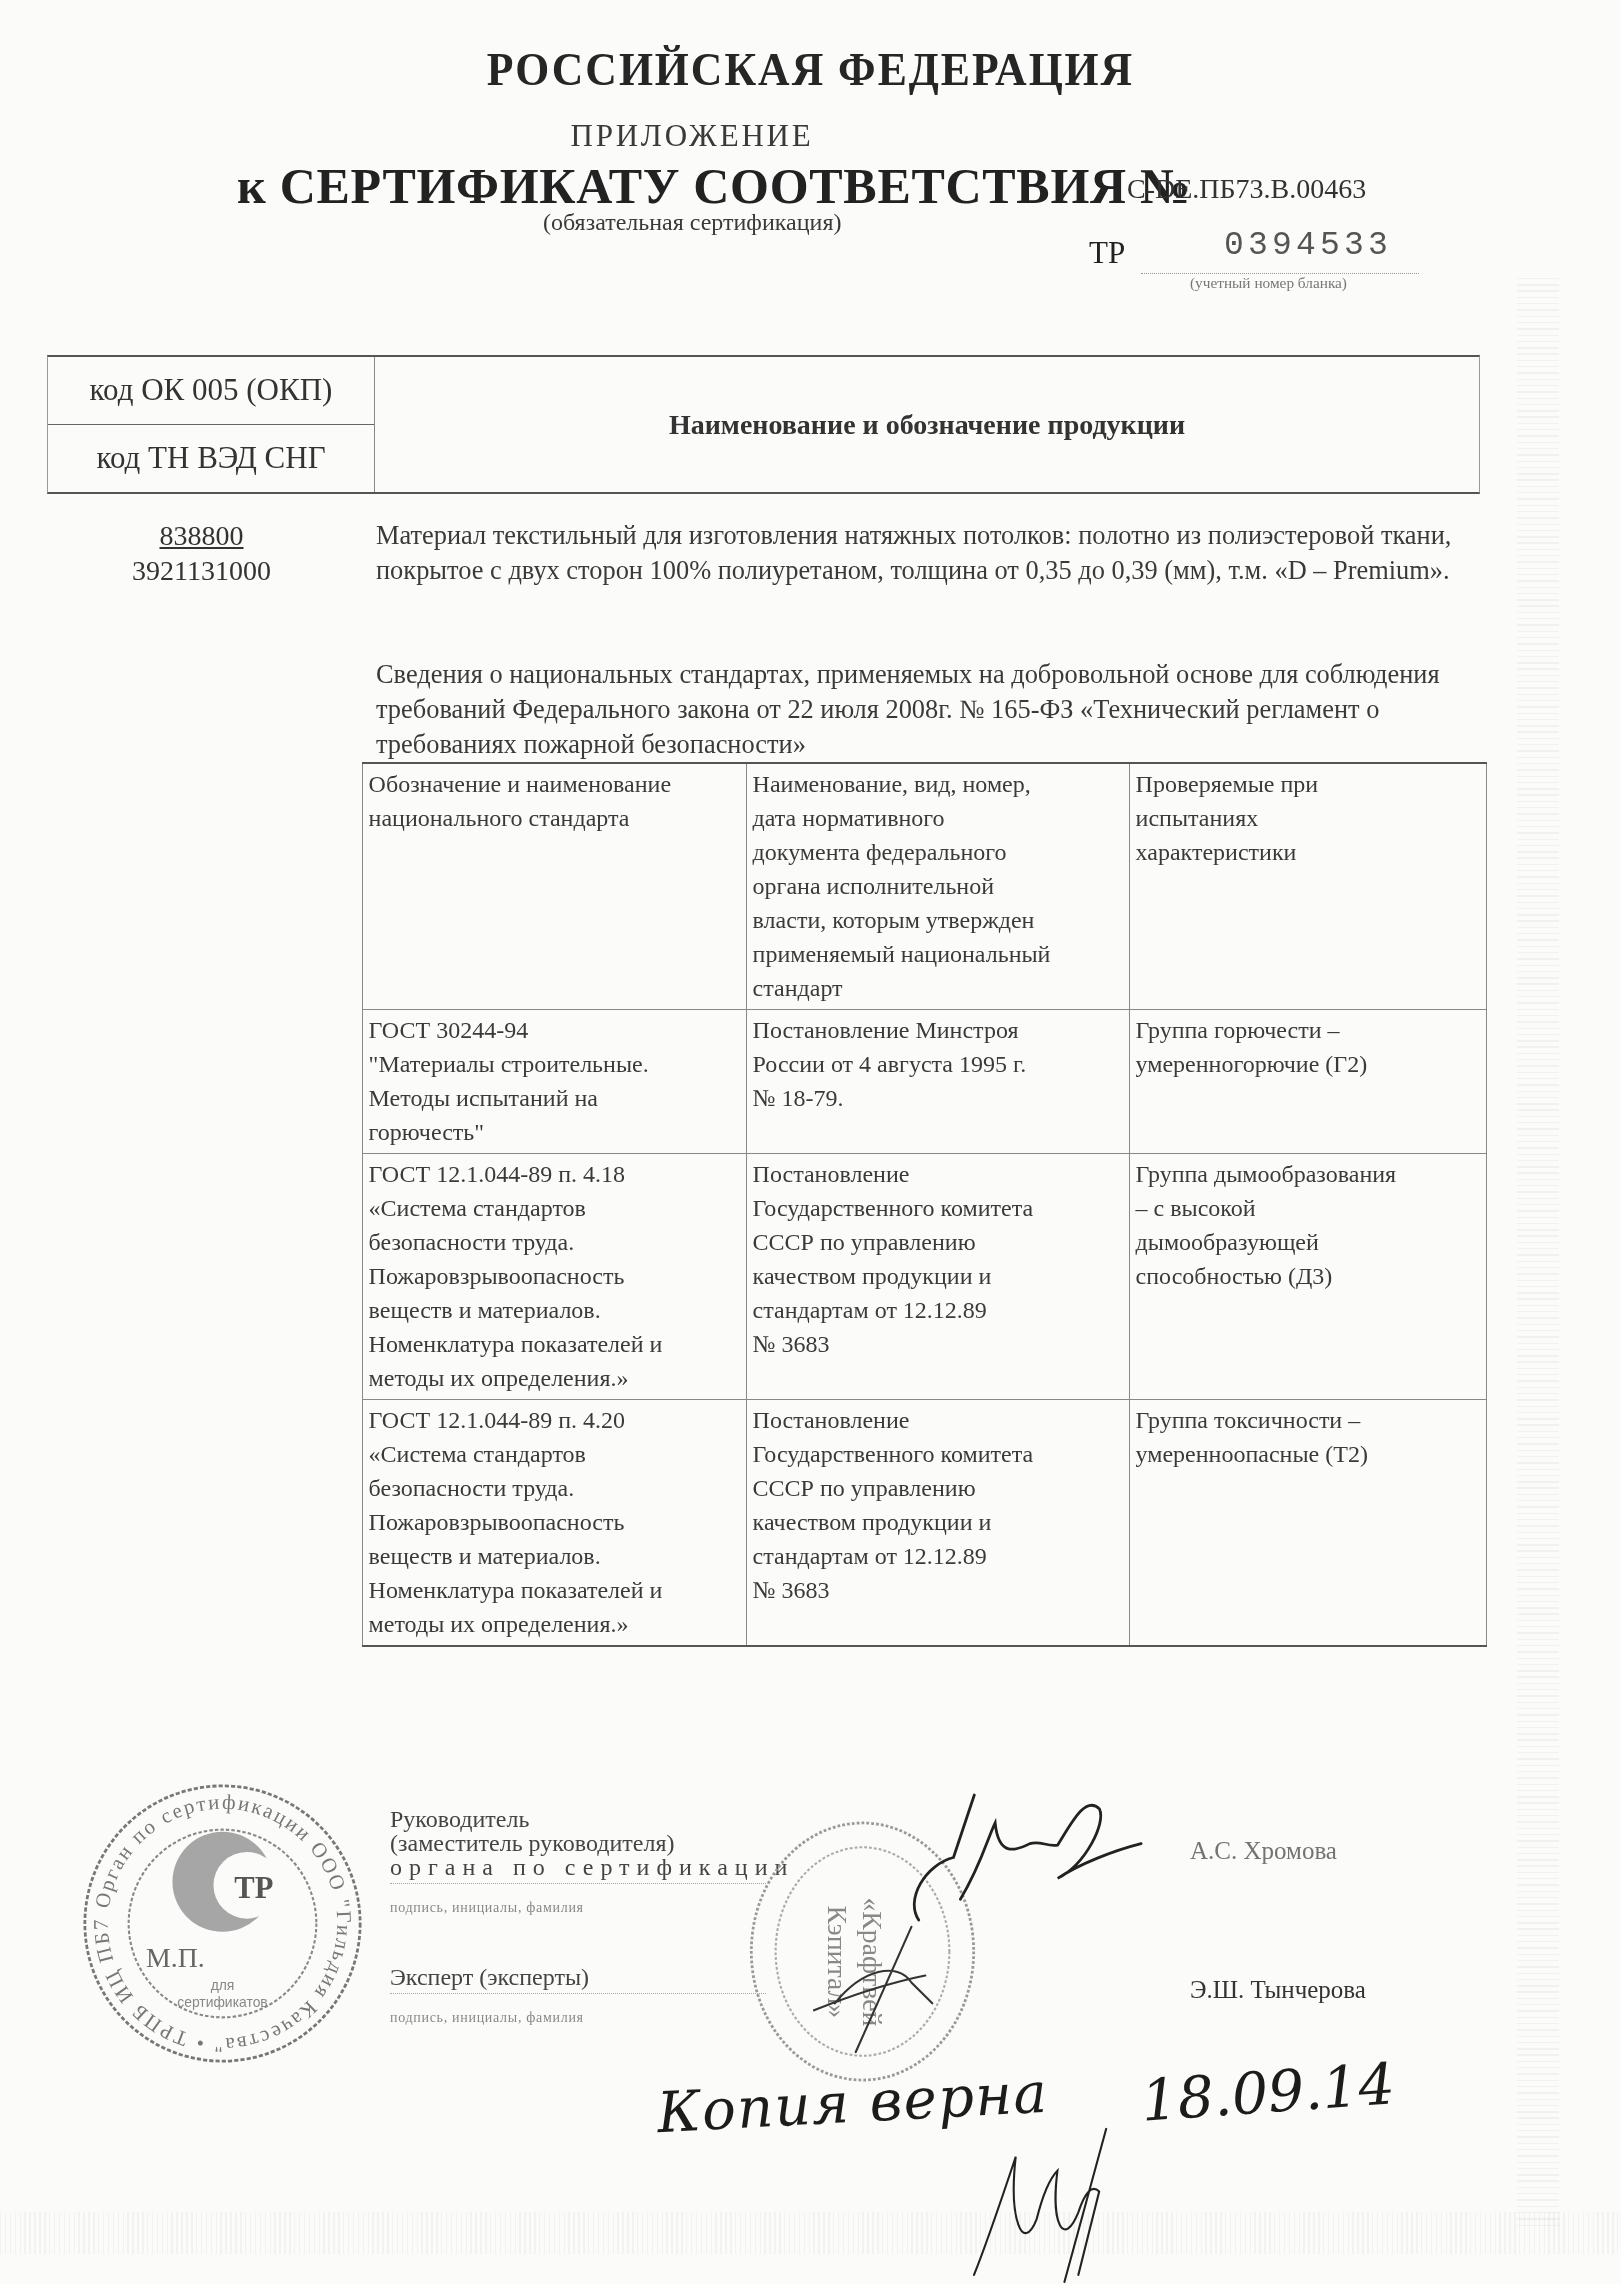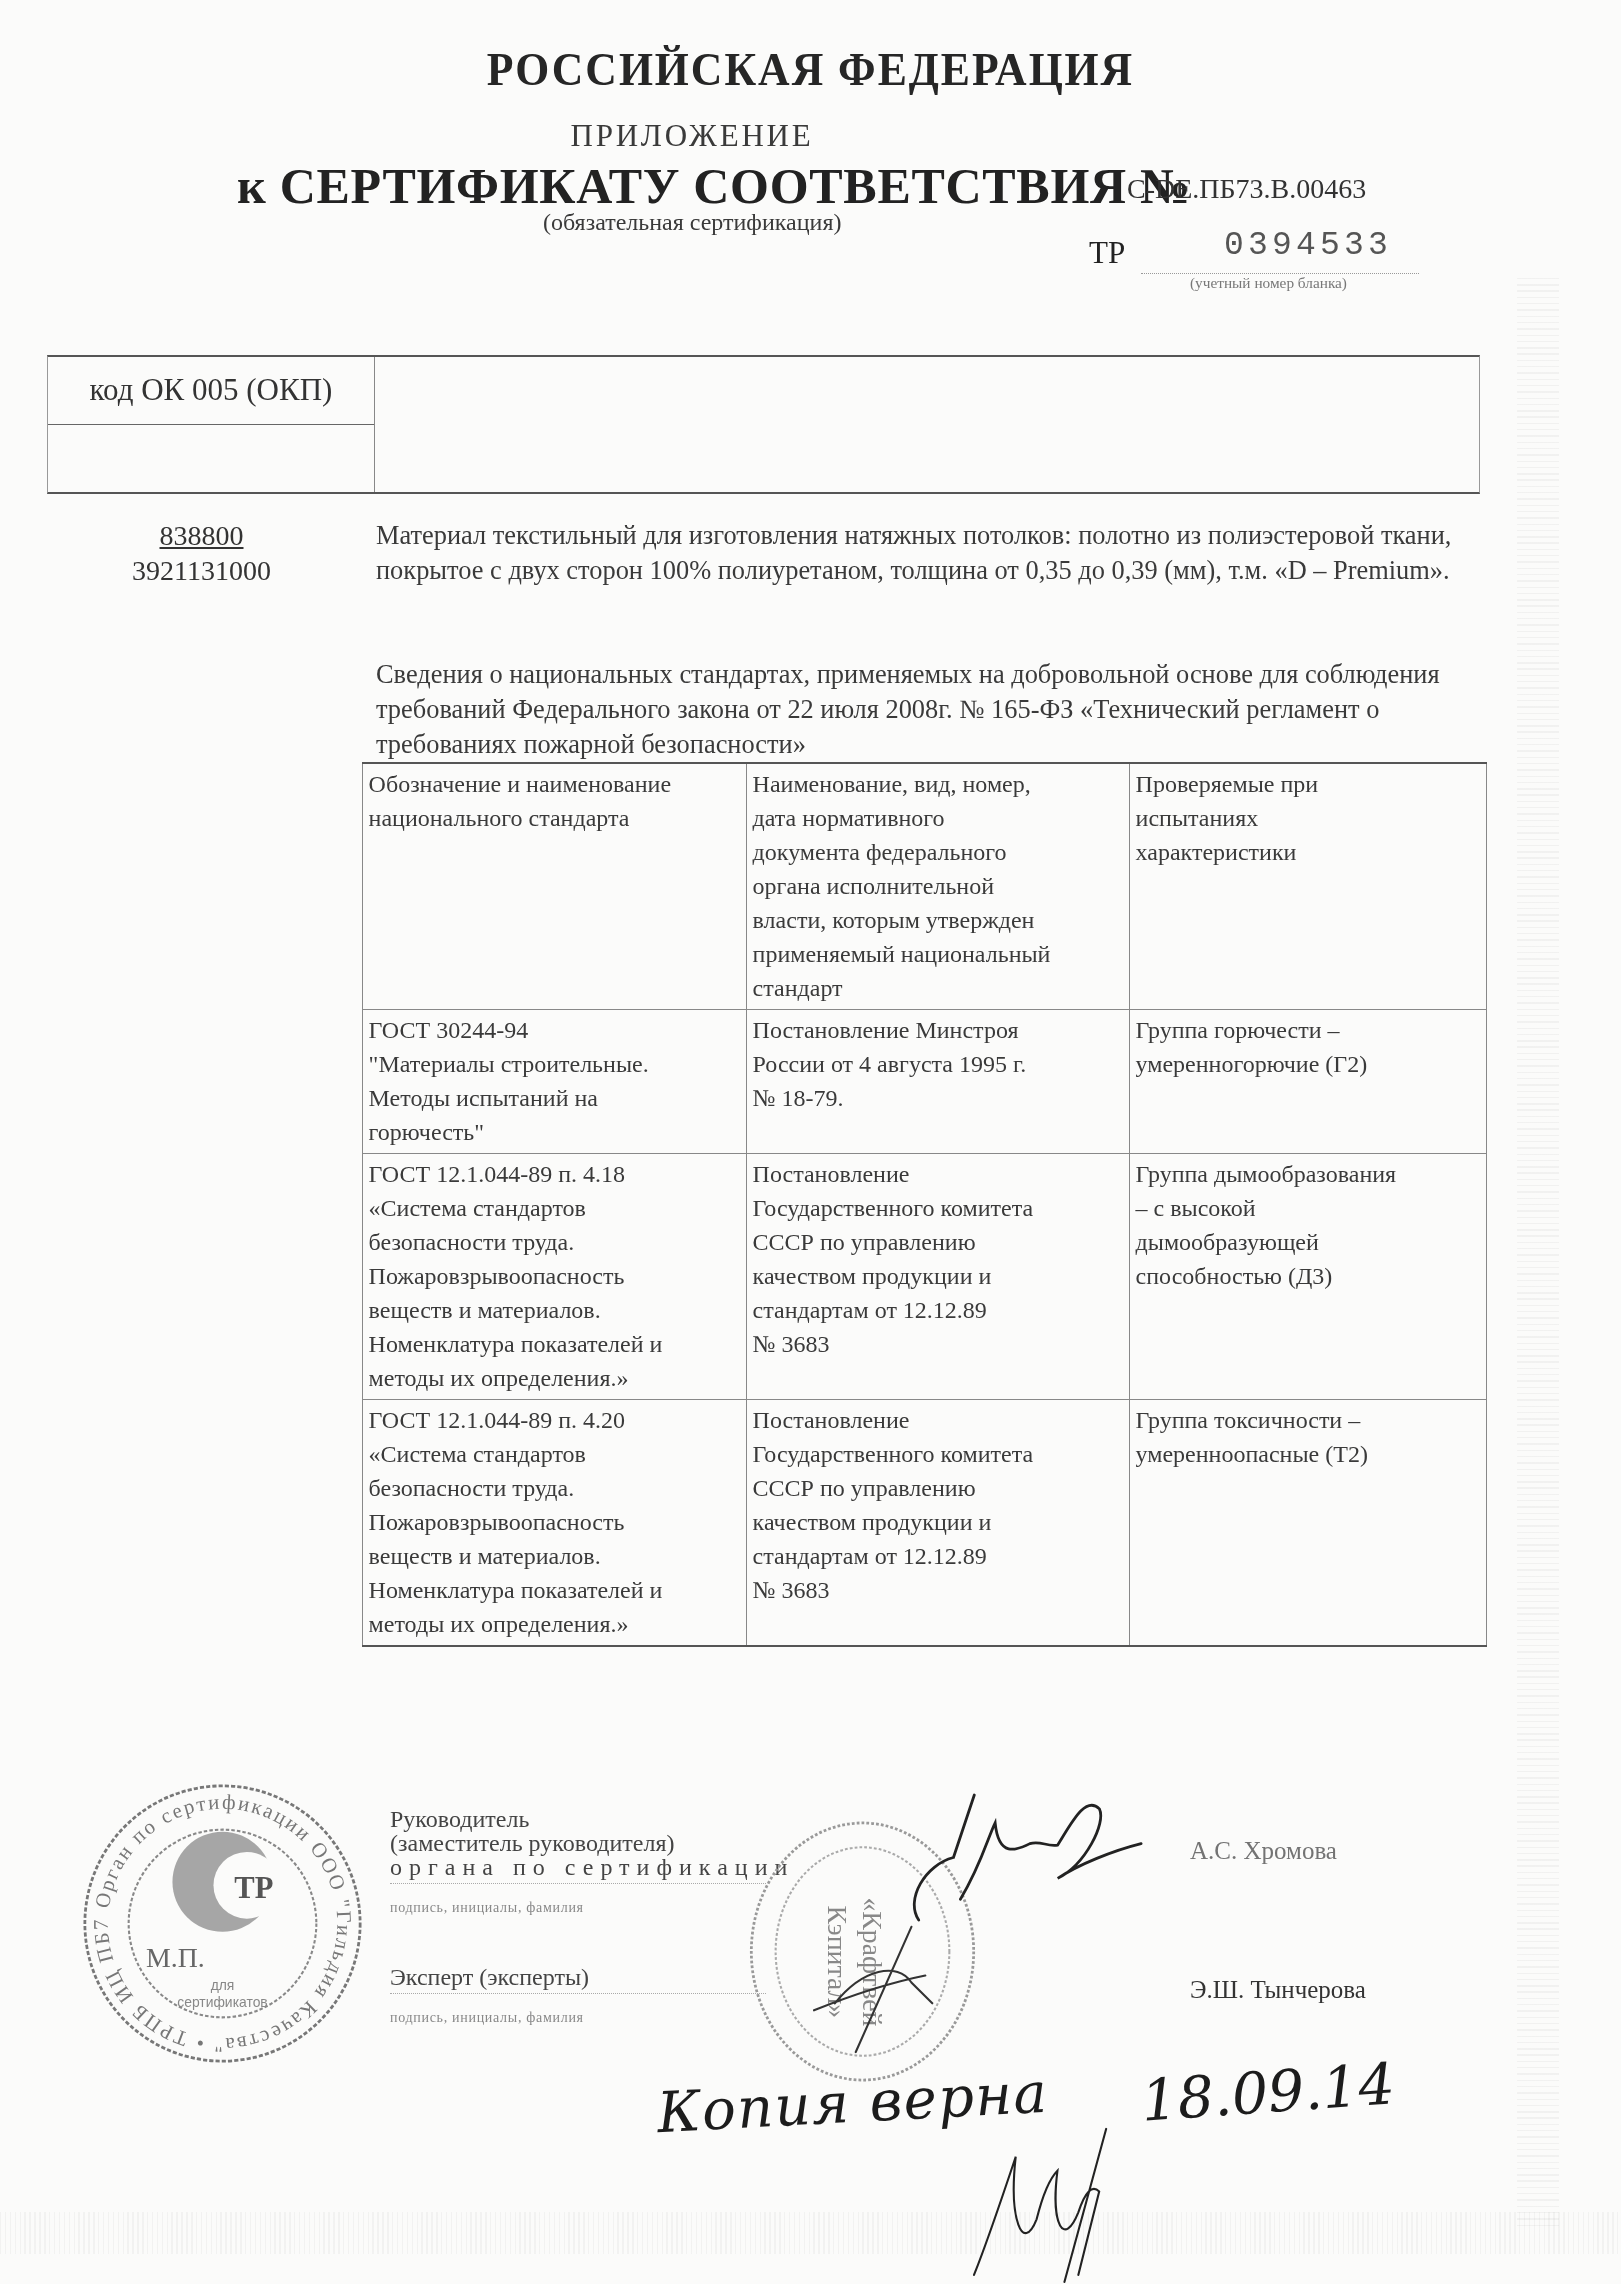--- a/index.html
+++ b/index.html
@@ -133,21 +133,23 @@
 <div class="abs cert-number">С-DE.ПБ73.В.00463</div>
 <div class="abs mandatory">(обязательная сертификация)</div>
 <div class="abs tr-label">ТР</div>
 <div class="abs tr-number">0394533</div>
 <div class="abs tr-line"></div>
 <div class="abs tr-caption">(учетный номер бланка)</div>
 
 <div class="abs hdr-table">
   <div class="hdr-left">
     <div class="hdr-cell first">код ОК 005 (ОКП)</div>
+    <div class="hdr-cell">код ТН ВЭД СНГ</div>
   </div>
+  <div class="hdr-right">Наименование и обозначение продукции</div>
 </div>
 
 <div class="abs codes">
   <div class="okp">838800</div>
   <div>3921131000</div>
 </div>
 <div class="abs product-desc">Материал текстильный для изготовления натяжных потолков: полотно из полиэстеровой ткани, покрытое с двух сторон 100% полиуретаном, толщина  от 0,35 до 0,39 (мм), т.м. «D – Premium».</div>
 <div class="abs standards-intro">Сведения о национальных стандартах, применяемых на  добровольной основе для соблюдения требований Федерального закона от 22 июля 2008г. № 165-ФЗ «Технический регламент о требованиях пожарной безопасности»</div>
 
 <table class="std-table">

